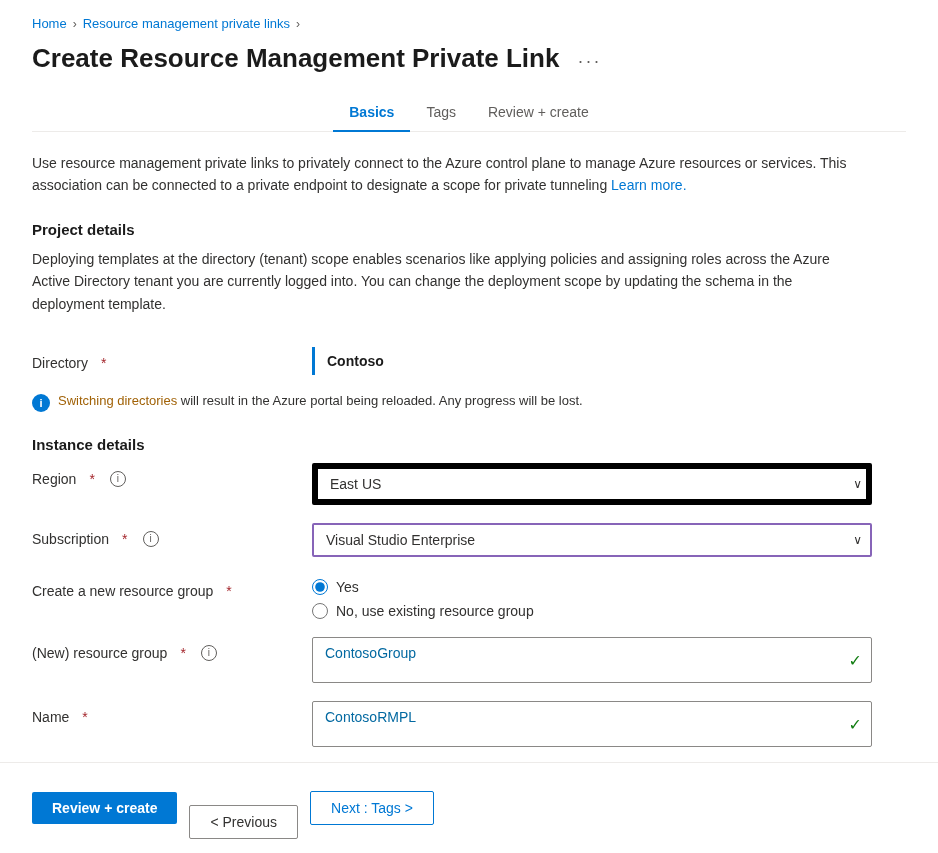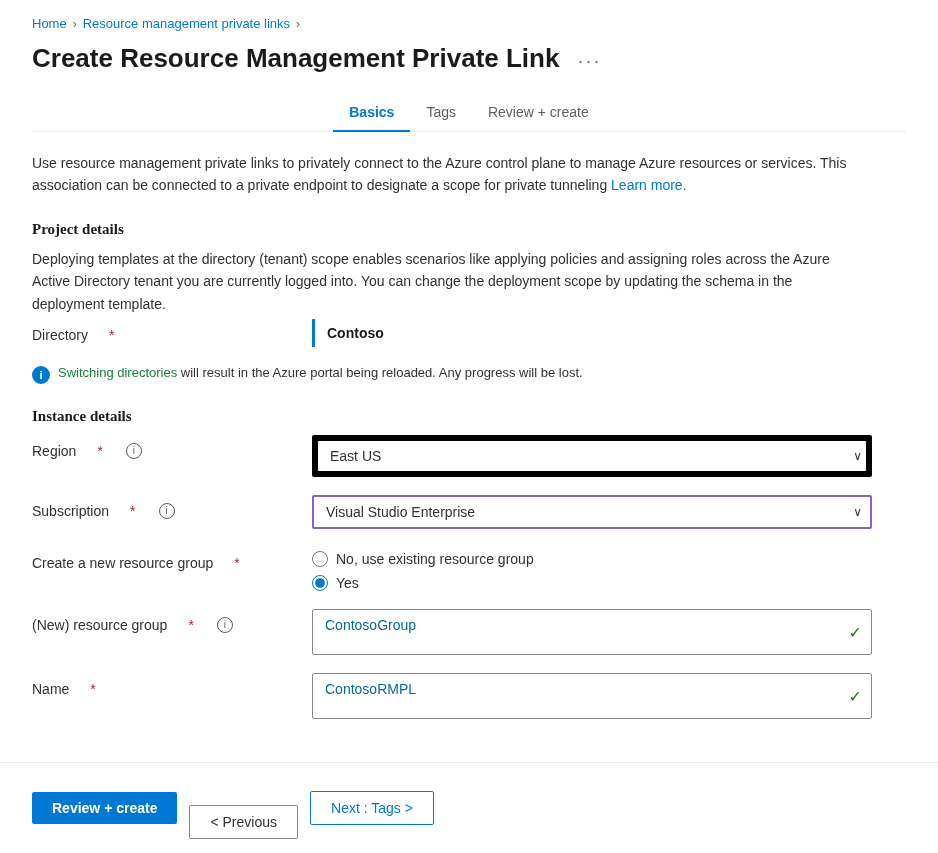--- a/index.html
+++ b/index.html
@@ -80,43 +80,42 @@
     }
     .description a {
       color: #0078d4;
       text-decoration: none;
     }
     .section-title {
       font-size: 15px;
       font-weight: 700;
       margin-bottom: 10px;
       color: #1b1b1b;
-      font-family: Liberation Serif, serif;
     }
     .project-desc {
       font-size: 14px;
       color: #323130;
       line-height: 1.6;
-      margin-bottom: 4px;
+      margin-bottom: 32px;
       max-width: 820px;
     }
     .field-row {
       display: flex;
       align-items: flex-start;
       margin-bottom: 18px;
     }
     .field-label {
       width: 280px;
       min-width: 280px;
       font-size: 14px;
       color: #323130;
       padding-top: 8px;
       display: flex;
       align-items: center;
-      gap: 19px;
+      gap: 11px;
     }
     .required-star {
       color: #a4262c;
       margin-left: 2px;
     }
     .info-icon {
       display: inline-flex;
       align-items: center;
       justify-content: center;
       width: 16px;
@@ -156,21 +155,21 @@
       justify-content: center;
       font-size: 11px;
       font-weight: 700;
       margin-top: 1px;
     }
     .info-banner-text {
       font-size: 13px;
       color: #323130;
     }
     .info-banner-text a {
-      color: #15803d;
+      color: #a16207;
       text-decoration: none;
     }
     .select-wrapper {
       position: relative;
       flex: 1;
       max-width: 560px;
     }
     .select-control {
       width: 100%;
       padding: 7px 36px 7px 12px;
@@ -372,26 +371,26 @@
     </div>
   </div>
 
   <div class="field-row">
     <div class="field-label">
       <span>Create a new resource group</span>
       <span class="required-star">*</span>
     </div>
     <div class="radio-group">
       <label class="radio-option">
+        <input type="radio" class="radio-input" name="new_rg" checked="" style="">
+        <span class="radio-label">Yes</span>
+      </label>
+      <label class="radio-option">
         <input type="radio" class="radio-input" name="new_rg" style="">
         <span class="radio-label">No, use existing resource group</span>
-      </label>
-      <label class="radio-option">
-        <input type="radio" class="radio-input" name="new_rg" checked="" style="">
-        <span class="radio-label">Yes</span>
       </label>
     </div>
   </div>
 
   <div class="field-row">
     <div class="field-label">
       <span>(New) resource group</span>
       <span class="required-star">*</span>
       <span class="info-icon">i</span>
     </div>

